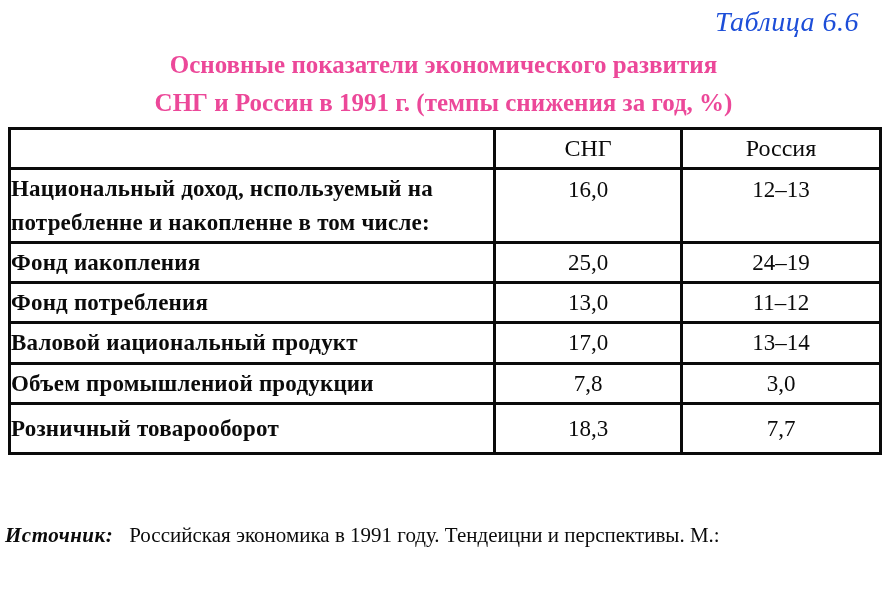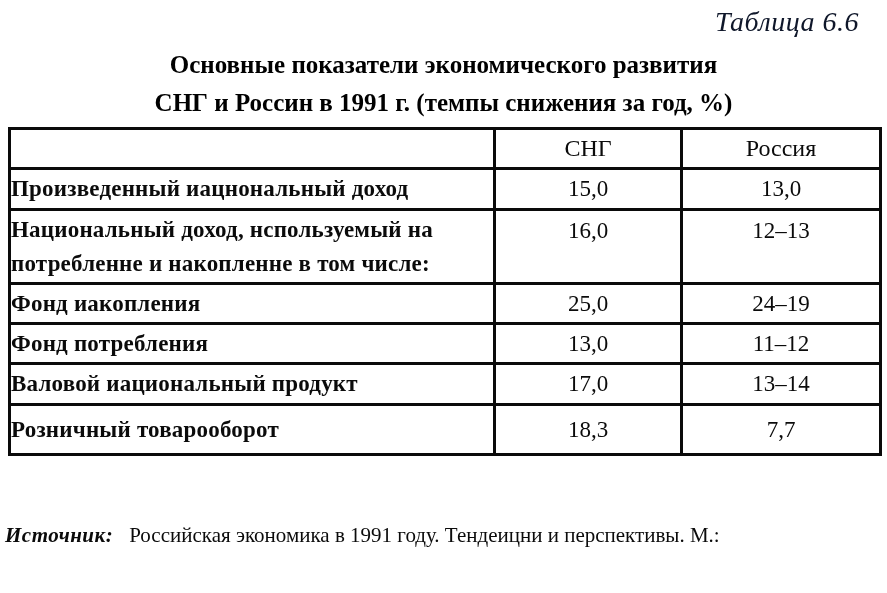--- a/index.html
+++ b/index.html
@@ -13,32 +13,32 @@
     font-family: "Liberation Serif", "DejaVu Serif", serif;
     overflow: hidden;
   }
   .table-label {
     position: absolute;
     top: 6px;
     right: 28px;
     font-style: italic;
     font-size: 28px;
     letter-spacing: 0.5px;
-    color: #0f172a;
+    color: #1d4ed8;
   }
   .title {
     position: absolute;
     top: 46px;
     left: 0;
     width: 100%;
     text-align: center;
     font-weight: bold;
     font-size: 25px;
     line-height: 38px;
-    color: #000000;
+    color: #ec4899;
   }
   table.main {
     position: absolute;
     top: 127px;
     left: 8px;
     width: 871px;
     border-collapse: collapse;
     table-layout: fixed;
   }
   table.main, table.main th, table.main td {
@@ -119,45 +119,45 @@
       <col class="c-russia">
     </colgroup>
     <thead>
       <tr>
         <th class="colhead"></th>
         <th class="colhead">СНГ</th>
         <th class="colhead">Россия</th>
       </tr>
     </thead>
     <tbody>
-      <tr class="r1">
-        <td class="label">Произведенный иацнональный доход</td>
-        <td class="val">15,0</td>
-        <td class="val">13,0</td>
-      </tr>
       <tr class="r2">
         <td class="label">Национальный доход, нспользуемый на потребленне и накопленне в том числе:</td>
         <td class="val">16,0</td>
         <td class="val">12–13</td>
       </tr>
       <tr class="r3">
         <td class="label">Фонд иакопления</td>
         <td class="val">25,0</td>
         <td class="val">24–19</td>
       </tr>
       <tr class="r4">
         <td class="label">Фонд потребления</td>
         <td class="val">13,0</td>
         <td class="val">11–12</td>
       </tr>
       <tr class="r5">
         <td class="label">Валовой иациональный продукт</td>
         <td class="val">17,0</td>
         <td class="val">13–14</td>
       </tr>
+      <tr class="r6">
+        <td class="label">Объем промышлениой продукции</td>
+        <td class="val">7,8</td>
+        <td class="val">3,0</td>
+      </tr>
       <tr class="r7">
         <td class="label">Розничный товарооборот</td>
         <td class="val">18,3</td>
         <td class="val">7,7</td>
       </tr>
     </tbody>
   </table>
 
   <div class="source">
     <span class="source-label">Источник:</span>

